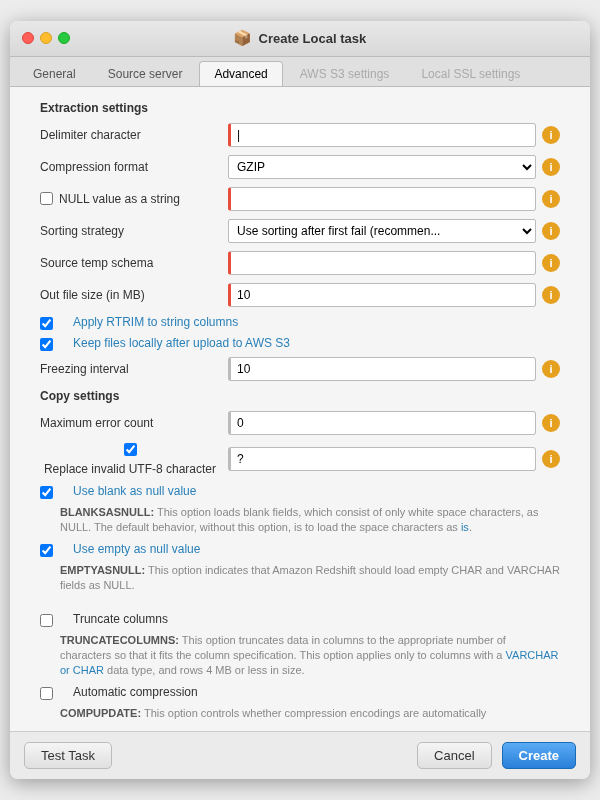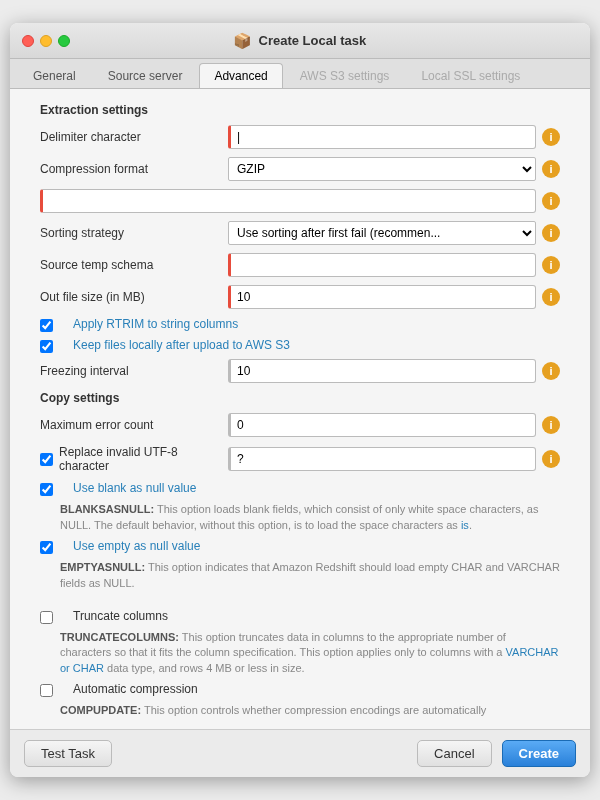--- a/index.html
+++ b/index.html
@@ -253,20 +253,24 @@
             <option>GZIP</option>
             <option>LZOP</option>
             <option>BZIP2</option>
             <option>NONE</option>
           </select>
           <div class="info-icon">i</div>
         </div>
       </div>
 
       <div class="form-row">
+        <div class="form-label" style="display:flex;align-items:center;gap:6px;">
+          <input type="checkbox" style="">
+          <span>NULL value as a string</span>
+        </div>
         <div class="form-field">
           <input type="text" class="text-input" value="" style="border-left-color: rgb(231, 76, 60);">
           <div class="info-icon">i</div>
         </div>
       </div>
 
       <div class="form-row">
         <div class="form-label">Sorting strategy</div>
         <div class="form-field">
           <select class="select-input">
@@ -317,21 +321,21 @@
 
       <div class="form-row">
         <div class="form-label">Maximum error count</div>
         <div class="form-field">
           <input type="text" class="text-input" value="0" style="border-left-color: rgb(187, 187, 187);">
           <div class="info-icon">i</div>
         </div>
       </div>
 
       <div class="form-row">
-        <div class="form-label" style="display:flex;align-items:center;gap:6px;">
+        <div class="form-label" style="display:flex;align-items:center;gap:6px;flex-direction:column;">
           <input type="checkbox" checked="" style="">
           <span>Replace invalid UTF-8 character</span>
         </div>
         <div class="form-field">
           <input type="text" class="text-input" value="?" style="border-left-color: rgb(187, 187, 187);">
           <div class="info-icon">i</div>
         </div>
       </div>
 
       <div>

